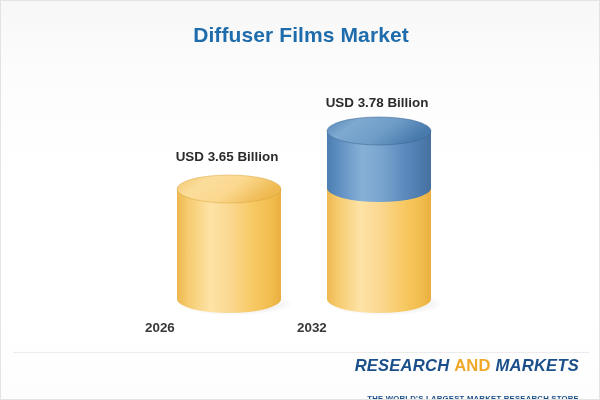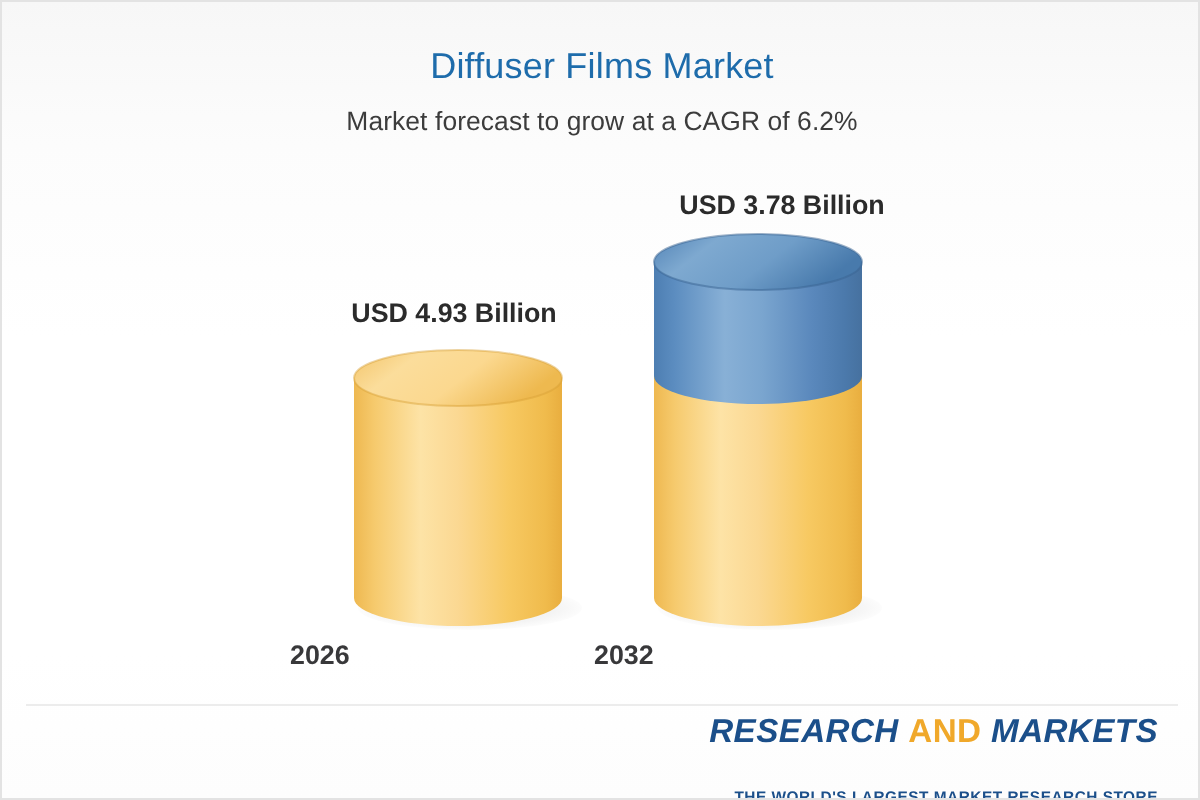--- a/index.html
+++ b/index.html
@@ -23,22 +23,22 @@
     overflow: hidden;
   }
 
   
   #chart-title {
     position: absolute;
     top: 22px;
     left: 0;
     width: 600px;
     text-align: center;
-    font-size: 18px;
-    font-weight: normal;
+    font-size: 21px;
+    font-weight: bold;
     color: #1e6cab;
     letter-spacing: .1px;
   }
   #chart-subtitle {
     position: absolute;
     top: 52px;
     left: 0;
     width: 600px;
     text-align: center;
     font-size: 13.2px;
@@ -125,27 +125,26 @@
     letter-spacing: .26px;
     white-space: nowrap;
   }
 </style>
 </head>
 <body>
 
 <div id="canvas">
 
   <div id="chart-title">Diffuser Films Market</div>
-  <div id="chart-subtitle">Market forecast to grow at a CAGR of 6.2%</div>
 
   <div id="plot">
 
     <div class="bar-group">
 
-      <div class="value-label" style="left:116px; top:148px;">USD 4.93 Billion</div>
+      <div class="value-label" style="left:116px; top:148px;">USD 3.65 Billion</div>
 
       <div class="cyl-shadow" style="left:178px; top:292px; width:112px; height:22px;"></div>
 
       <svg class="cyl" style="left:171px; top:170px;" width="114" height="146" viewBox="0 0 114 146">
         <defs>
           <linearGradient id="bodyYellow1" x1="0" y1="0" x2="1" y2="0">
             <stop offset="0%" stop-color="#eeb850"></stop>
             <stop offset="10%" stop-color="#f6ca6d"></stop>
             <stop offset="32%" stop-color="#fde3a6"></stop>
             <stop offset="50%" stop-color="#fbd892"></stop>
@@ -167,21 +166,21 @@
 
         <ellipse cx="57" cy="18" rx="52" ry="14" fill="url(#capYellow1)"></ellipse>
         <ellipse cx="57" cy="18" rx="52" ry="14" fill="none" stroke="rgba(214,160,54,.45)" stroke-width="1"></ellipse>
       </svg>
 
       <div class="cat-label" style="left:144px; top:319px;">2026</div>
     </div>
 
     <div class="bar-group">
 
-      <div class="value-label" style="left:280px; top:94px;">USD 3.78 Billion</div>
+      <div class="value-label" style="left:266px; top:94px;">USD 3.78 Billion</div>
 
       <div class="cyl-shadow" style="left:328px; top:292px; width:112px; height:22px;"></div>
 
       <svg class="cyl" style="left:321px; top:112px;" width="114" height="204" viewBox="0 0 114 204">
         <defs>
           <linearGradient id="bodyBlue2" x1="0" y1="0" x2="1" y2="0">
             <stop offset="0%" stop-color="#4d7eb2"></stop>
             <stop offset="10%" stop-color="#5c8dc0"></stop>
             <stop offset="34%" stop-color="#88b0d6"></stop>
             <stop offset="52%" stop-color="#7aa5cf"></stop>

